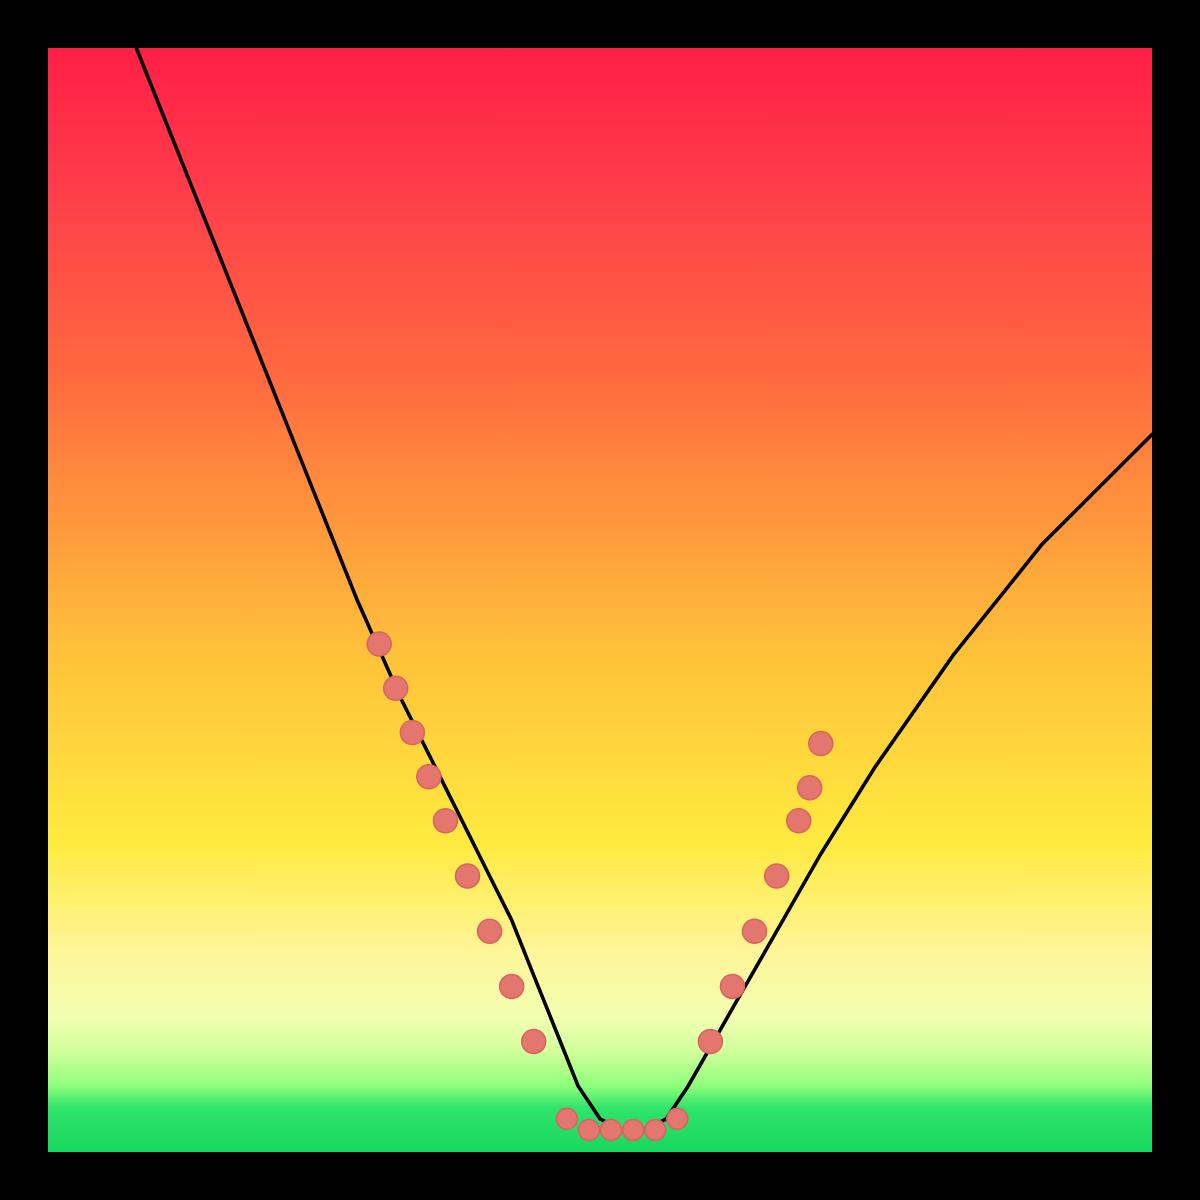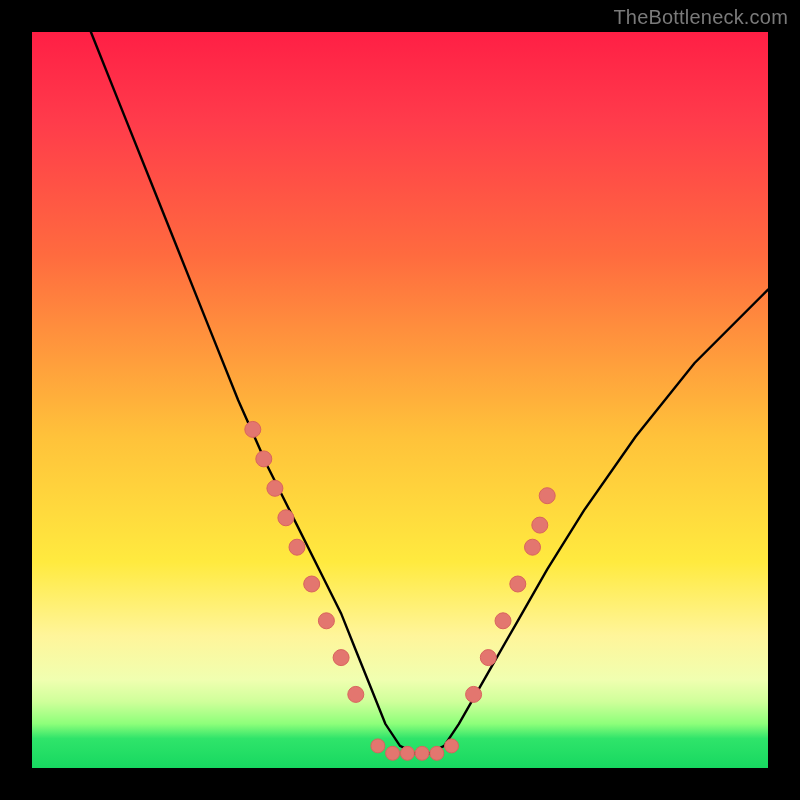--- a/index.html
+++ b/index.html
@@ -55,21 +55,20 @@
     top: 0;
     width: 736px;
     height: 736px;
     overflow: visible;
   }
 </style>
 </head>
 <body>
 
 <div class="stage">
-  <div class="watermark">TheBottleneck.com</div>
   <div class="plot">
     <svg class="overlay" viewBox="0 0 736 736">
       <path id="curve-path" fill="none" stroke-width="2.4" stroke-linecap="round" d="M58.9 0.0 L88.3 73.6 L117.8 147.2 L147.2 220.8 L176.6 294.4 L206.1 368.0 L235.5 434.2 L265.0 493.1 L294.4 552.0 L309.1 581.4 L323.8 618.2 L338.6 655.0 L353.3 691.8 L368.0 713.9 L382.7 721.3 L397.4 721.3 L412.2 713.9 L426.9 691.8 L456.3 640.3 L485.8 588.8 L515.2 537.3 L552.0 478.4 L603.5 404.8 L662.4 331.2 L736.0 257.6" stroke="#000000"></path>
       <g id="markers-left">
           <circle cx="220.8" cy="397.4" r="8" fill="#e3766f" stroke="#d9645d" stroke-width="1"></circle>
           <circle cx="231.8" cy="426.9" r="8" fill="#e3766f" stroke="#d9645d" stroke-width="1"></circle>
           <circle cx="242.9" cy="456.3" r="8" fill="#e3766f" stroke="#d9645d" stroke-width="1"></circle>
           <circle cx="253.9" cy="485.8" r="8" fill="#e3766f" stroke="#d9645d" stroke-width="1"></circle>
           <circle cx="265.0" cy="515.2" r="8" fill="#e3766f" stroke="#d9645d" stroke-width="1"></circle>
           <circle cx="279.7" cy="552.0" r="8" fill="#e3766f" stroke="#d9645d" stroke-width="1"></circle>

